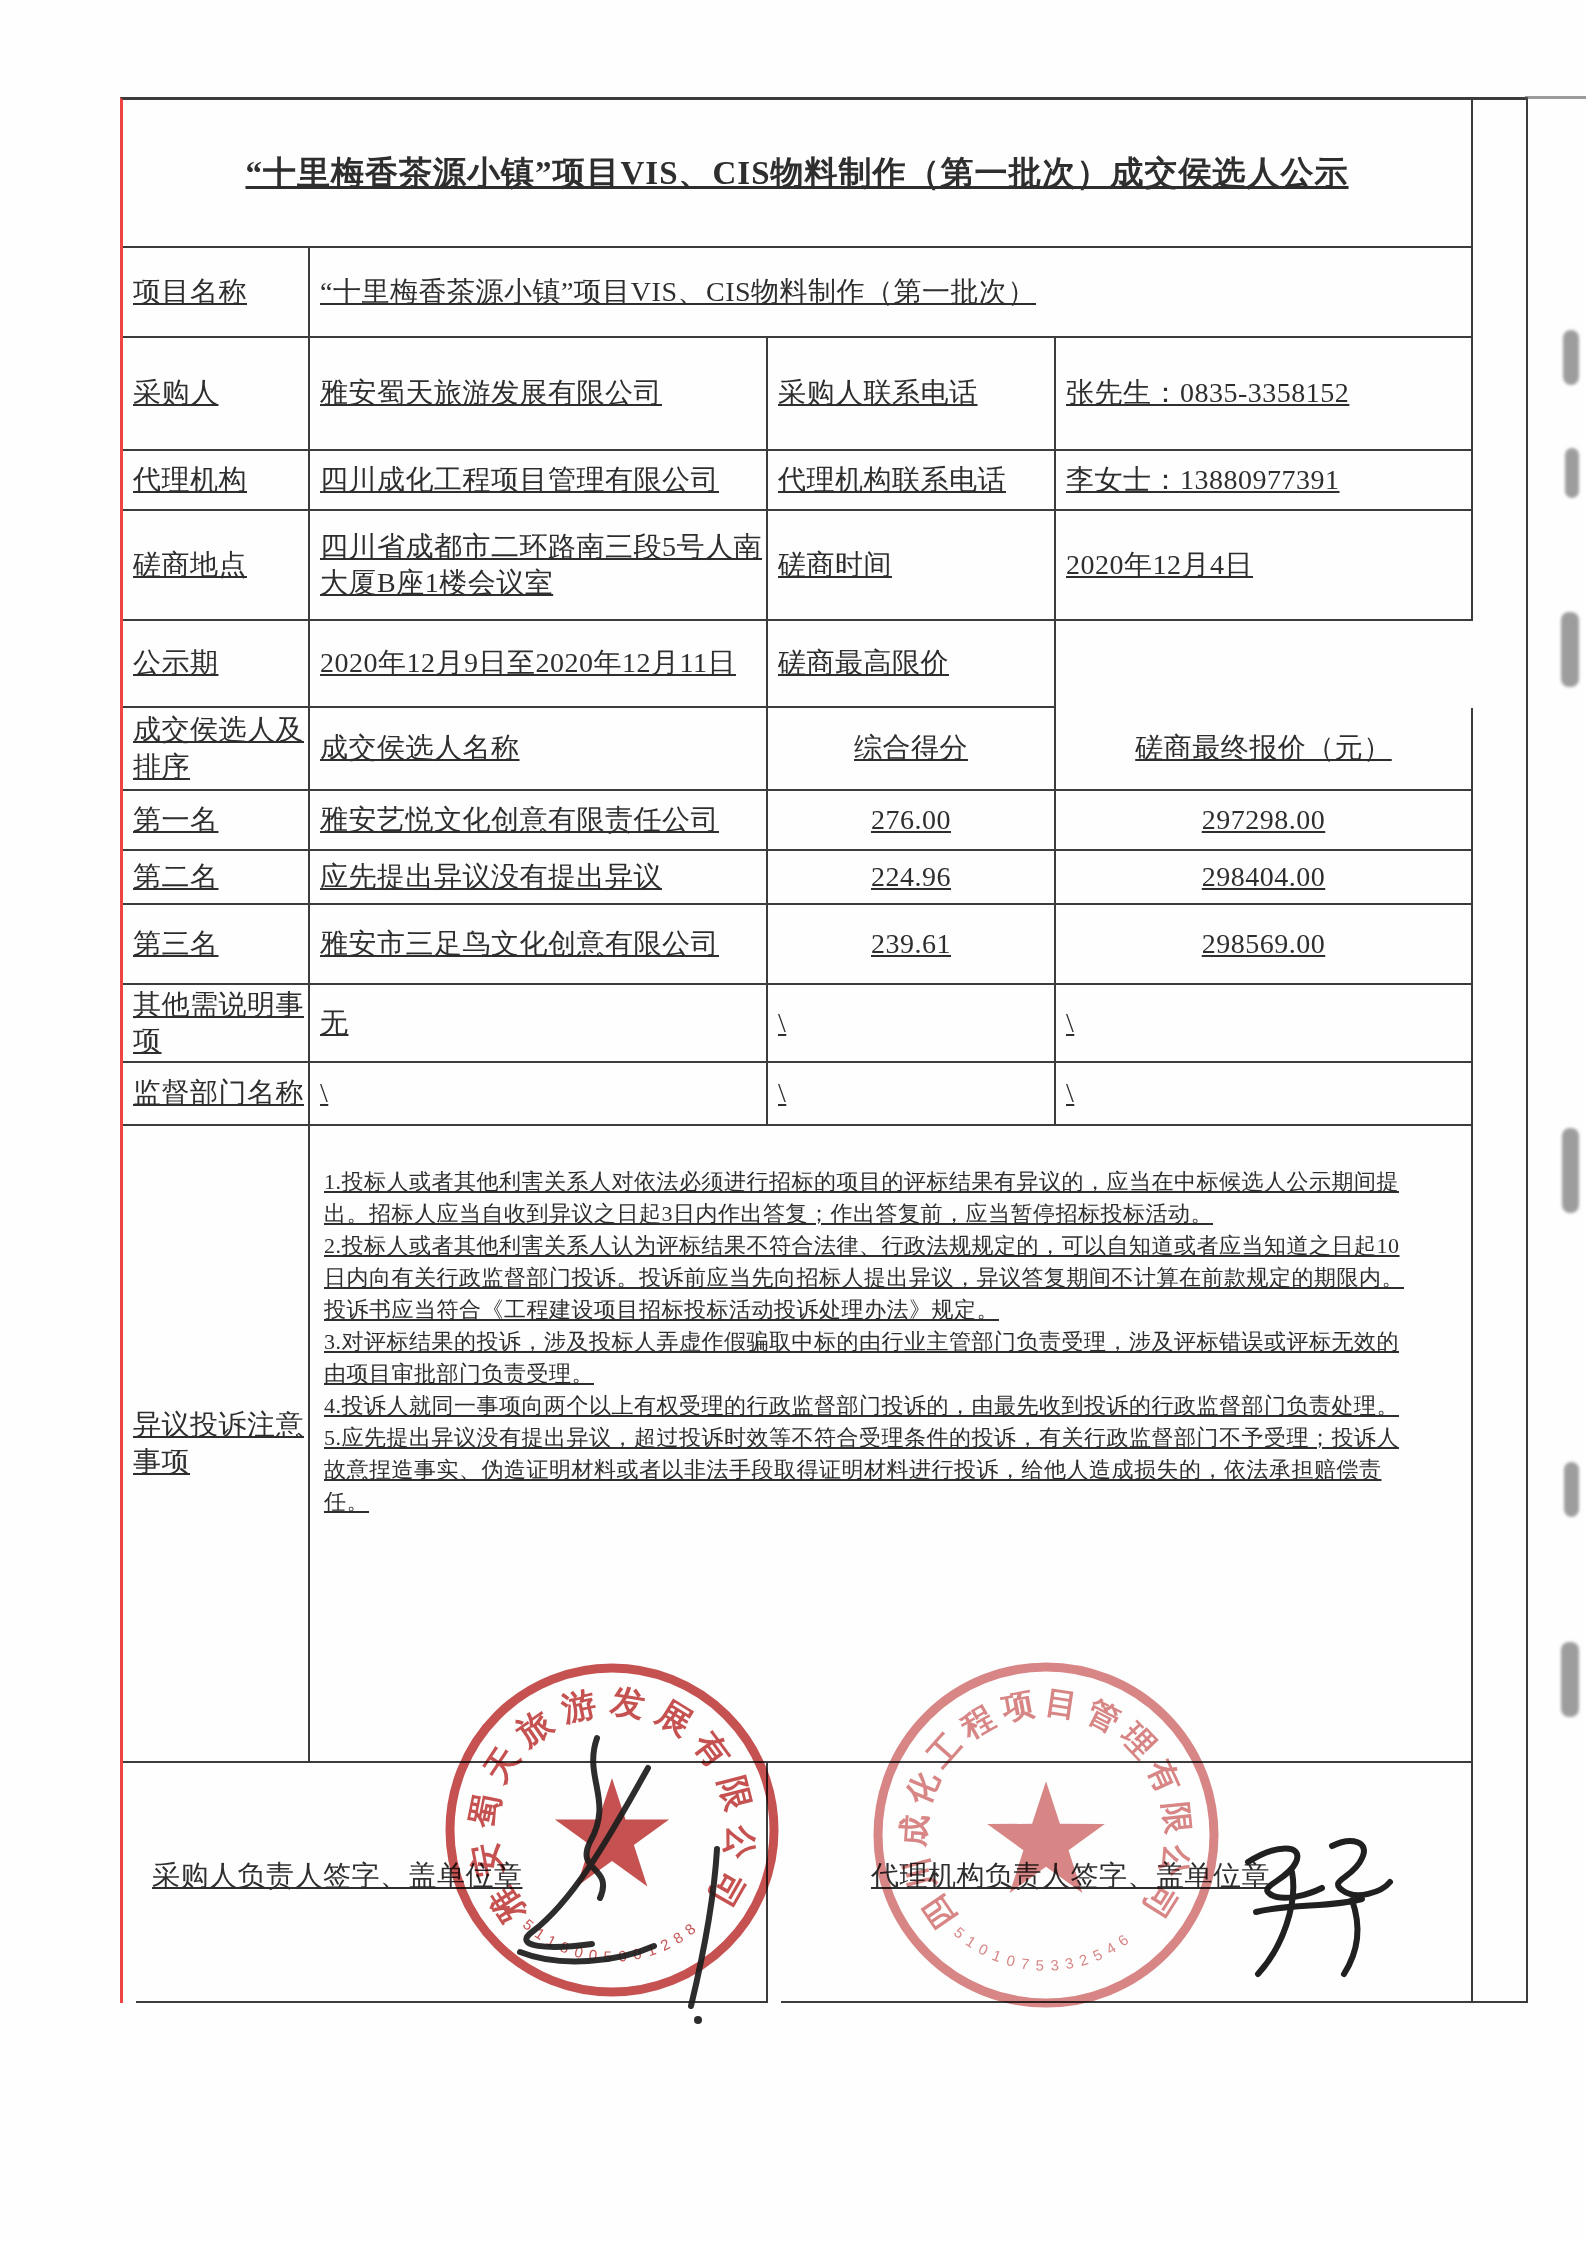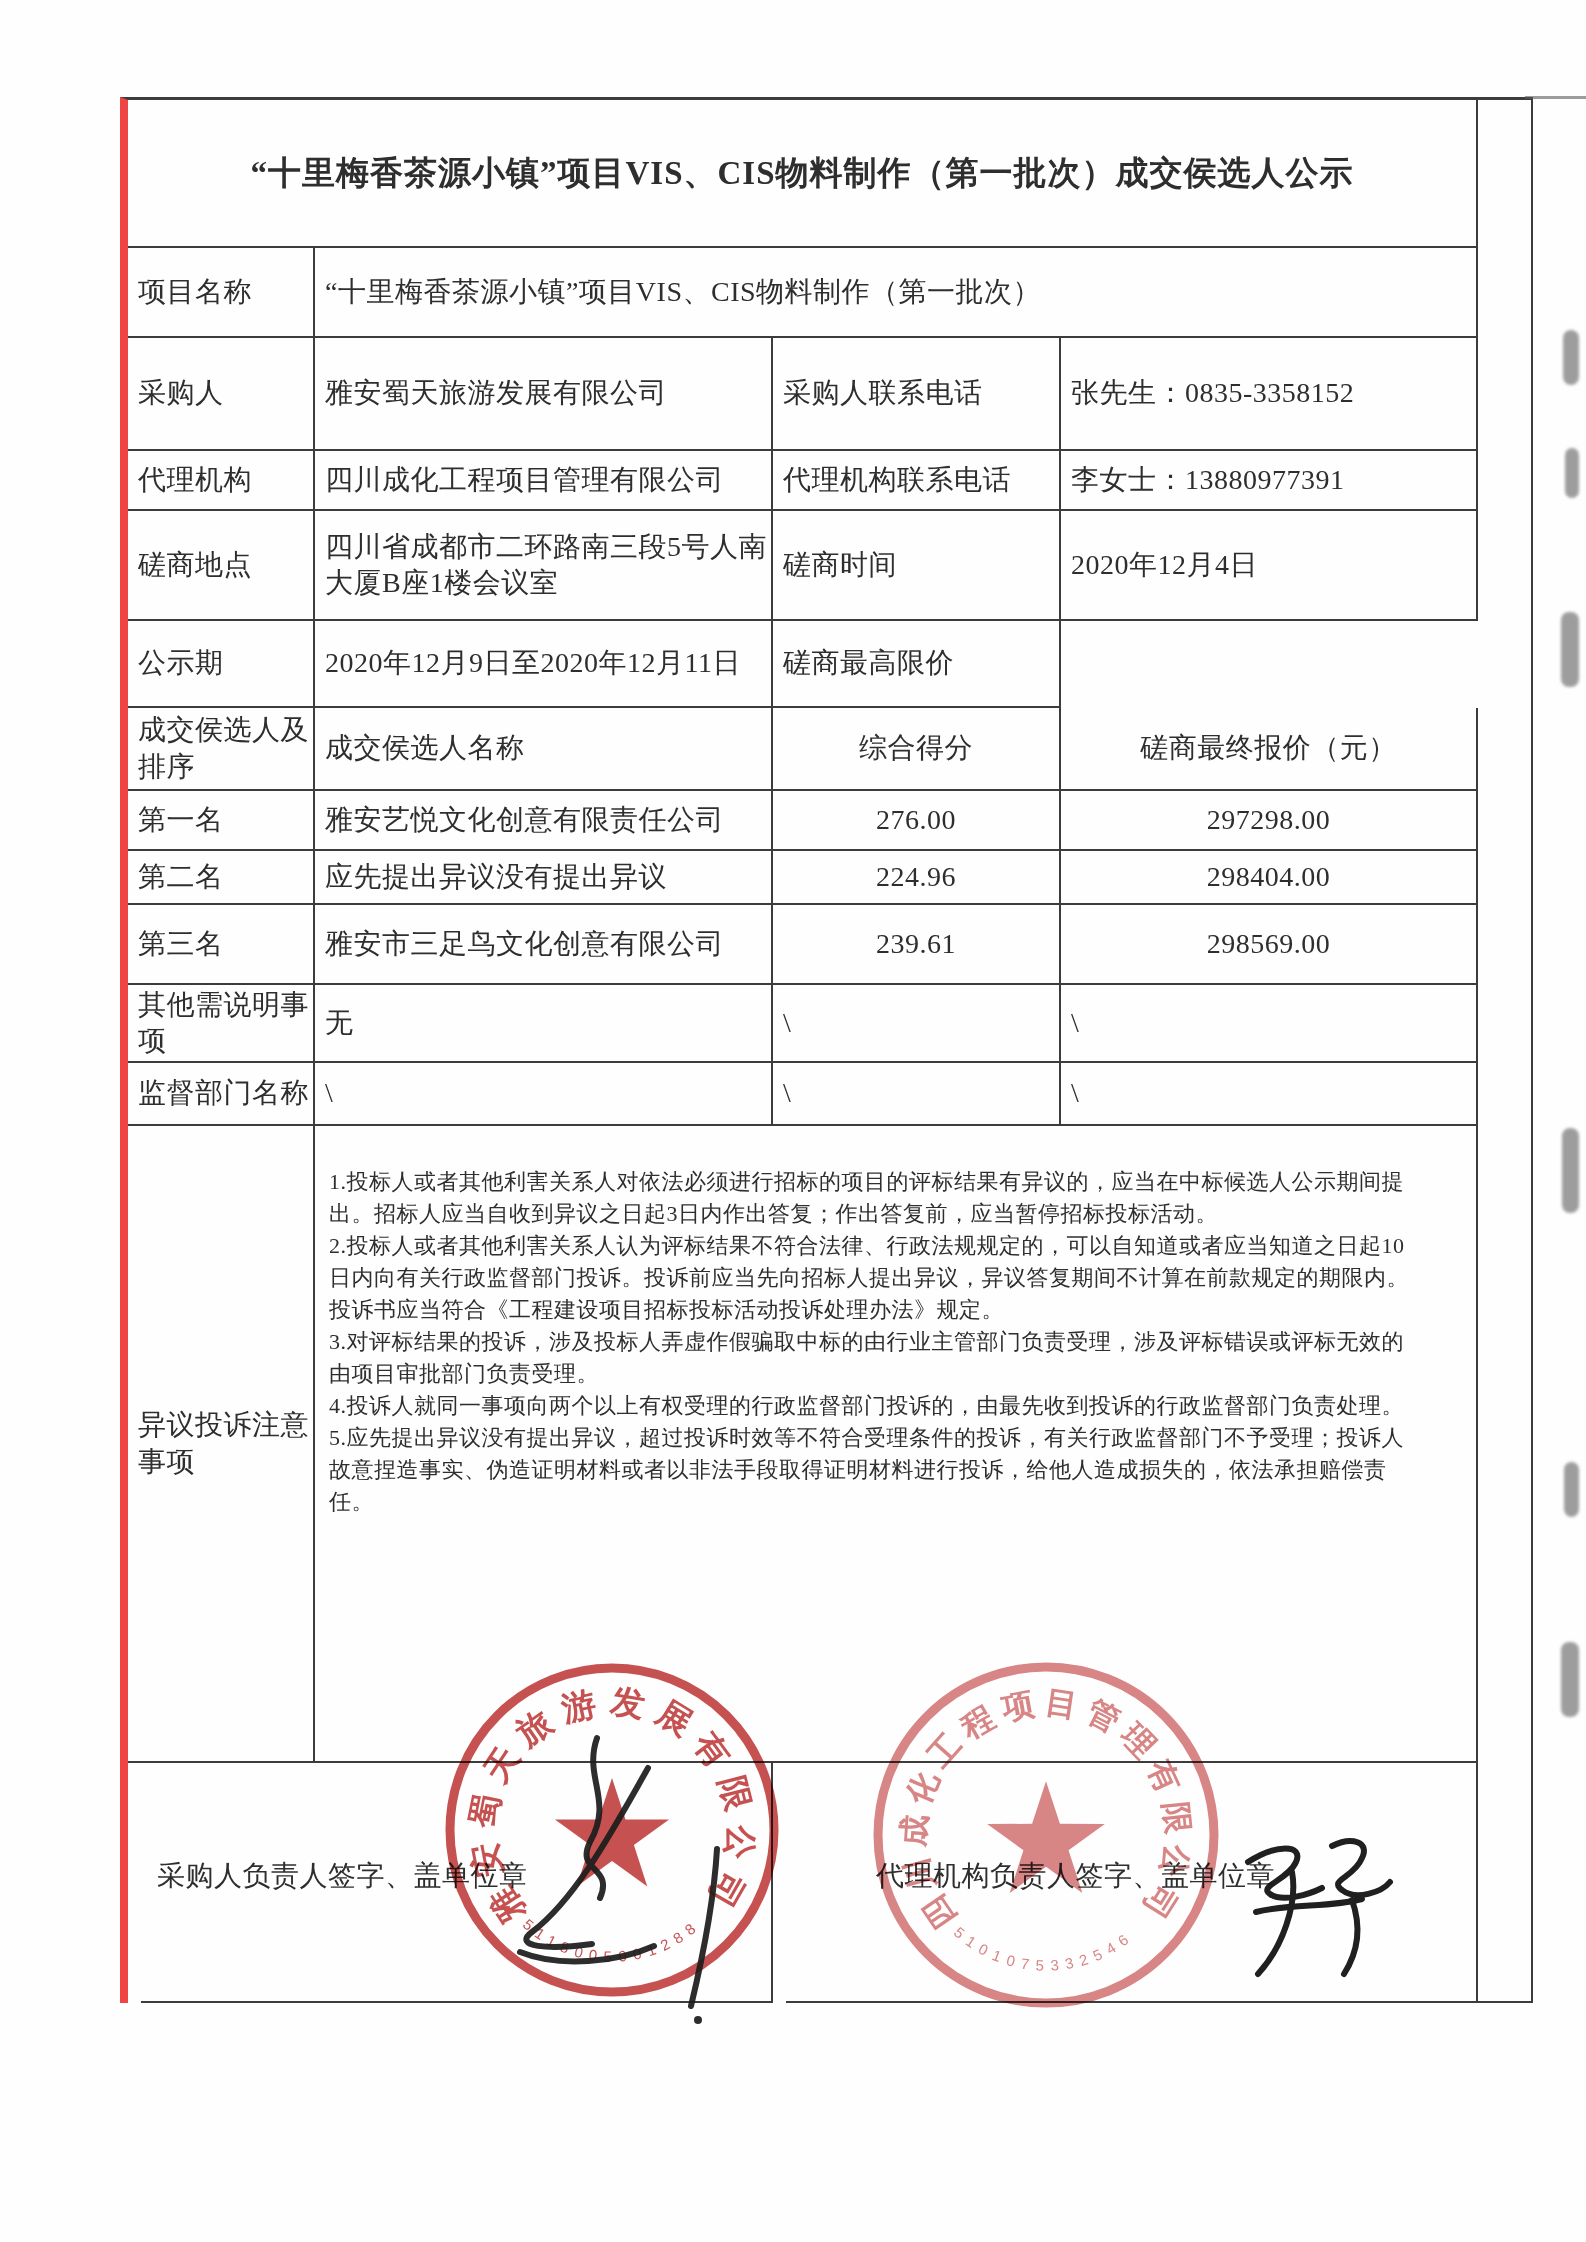--- a/index.html
+++ b/index.html
@@ -6,21 +6,21 @@
   .page {
     position:relative; width:1586px; height:2242px; background:#fefefe;
     font-family:"Liberation Serif","DejaVu Serif",serif; color:#2e2e2e;
     overflow:hidden; margin:0 auto;
   }
   .tbl {
     position:absolute; left:120px; top:97px;
     display:grid;
     grid-template-columns:187px 458px 288px 417px 55px;
     grid-template-rows:148px 90px 113px 60px 110px 87px 83px 60px 54px 80px 78px 63px 637px 240px;
-    border-top:3px solid #3c3c3c; border-left:8px solid #ef4444;
+    border-top:3px solid #3c3c3c; border-left:3px solid #ef4444;text-decoration:underline;
   }
   .cell {
     border-right:2px solid #3c3c3c; border-bottom:2px solid #3c3c3c;
     box-sizing:border-box; display:flex; align-items:center;
     font-size:28px; line-height:1.3; padding:4px 4px 4px 10px;
     letter-spacing:0.5px;
   }
   .ctr { justify-content:center; text-align:center; padding-left:4px; }
   .title-cell {
     justify-content:center; text-align:center;

